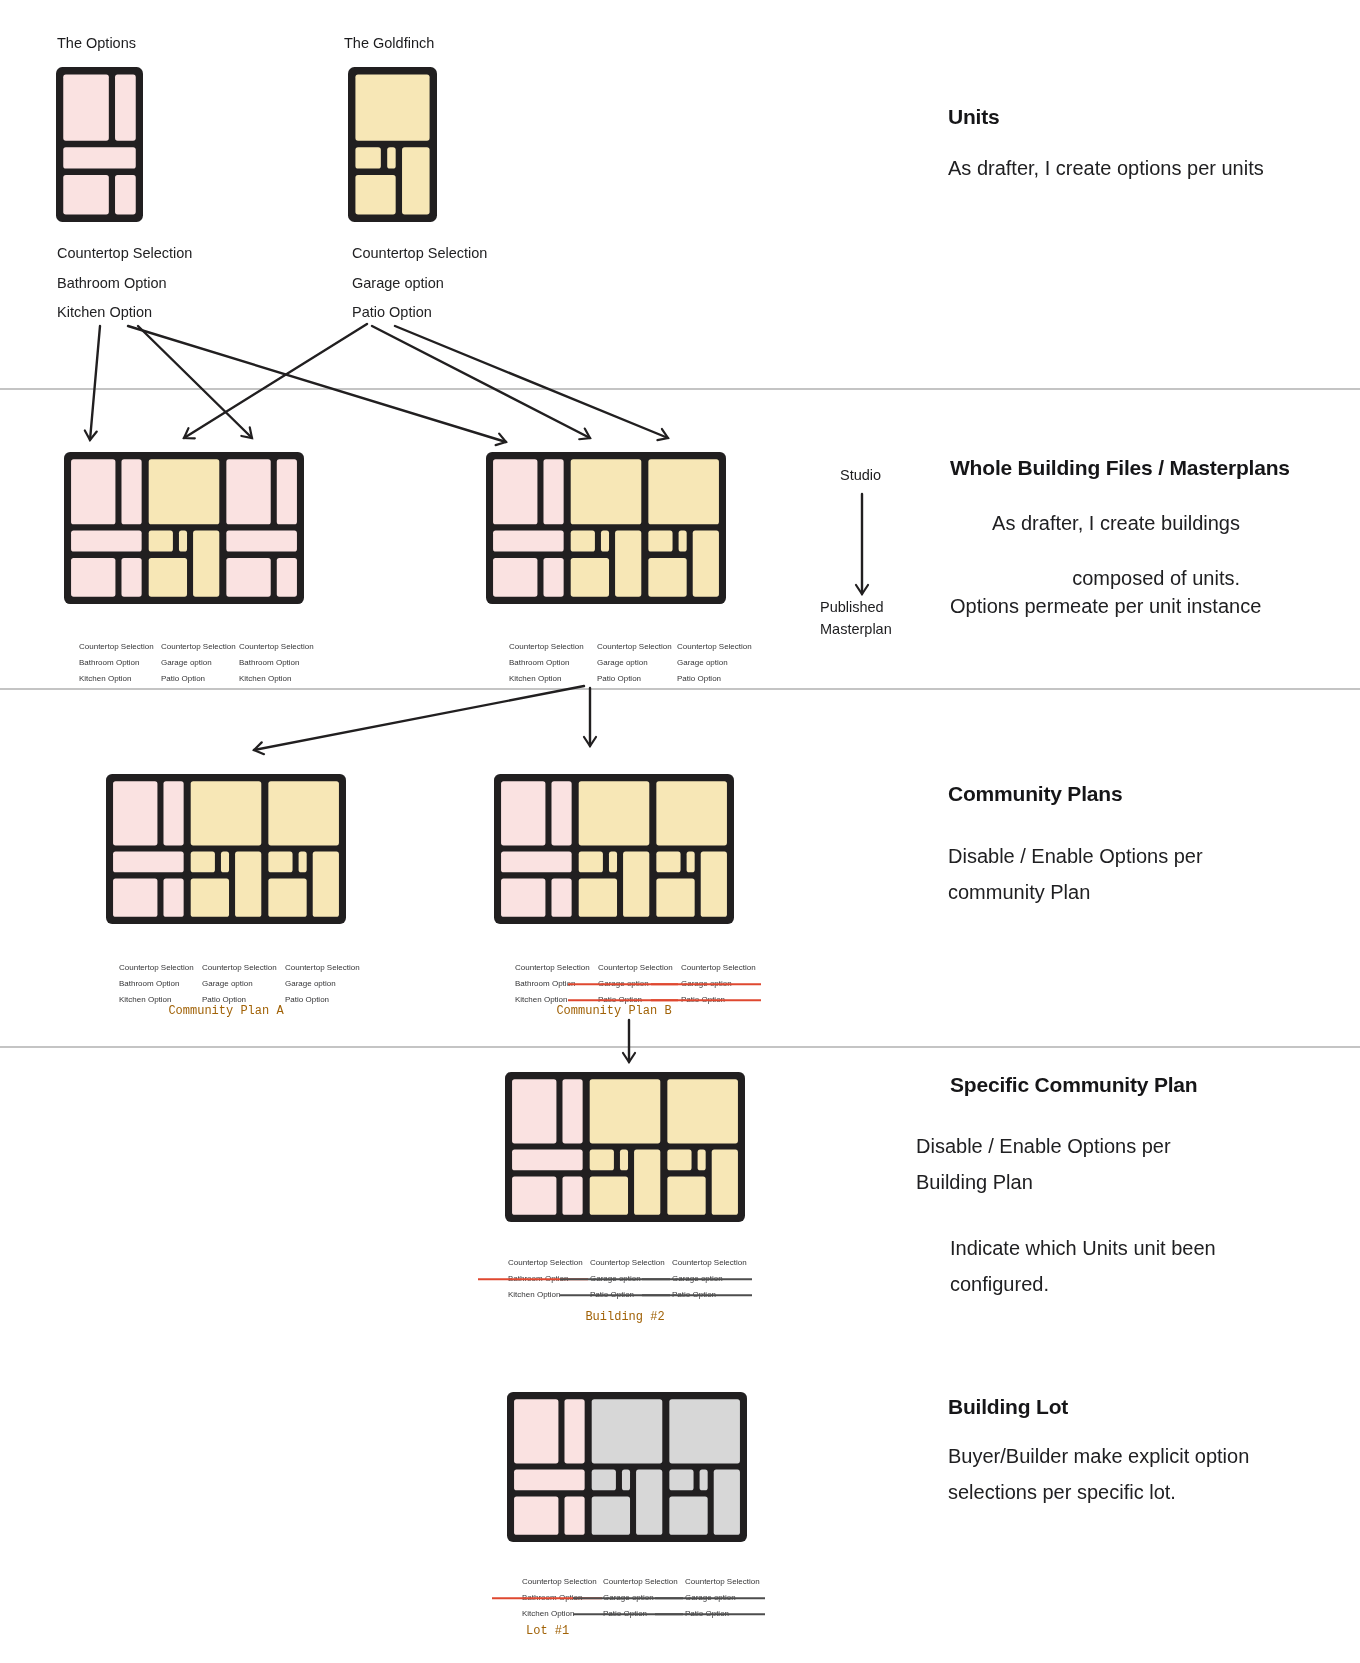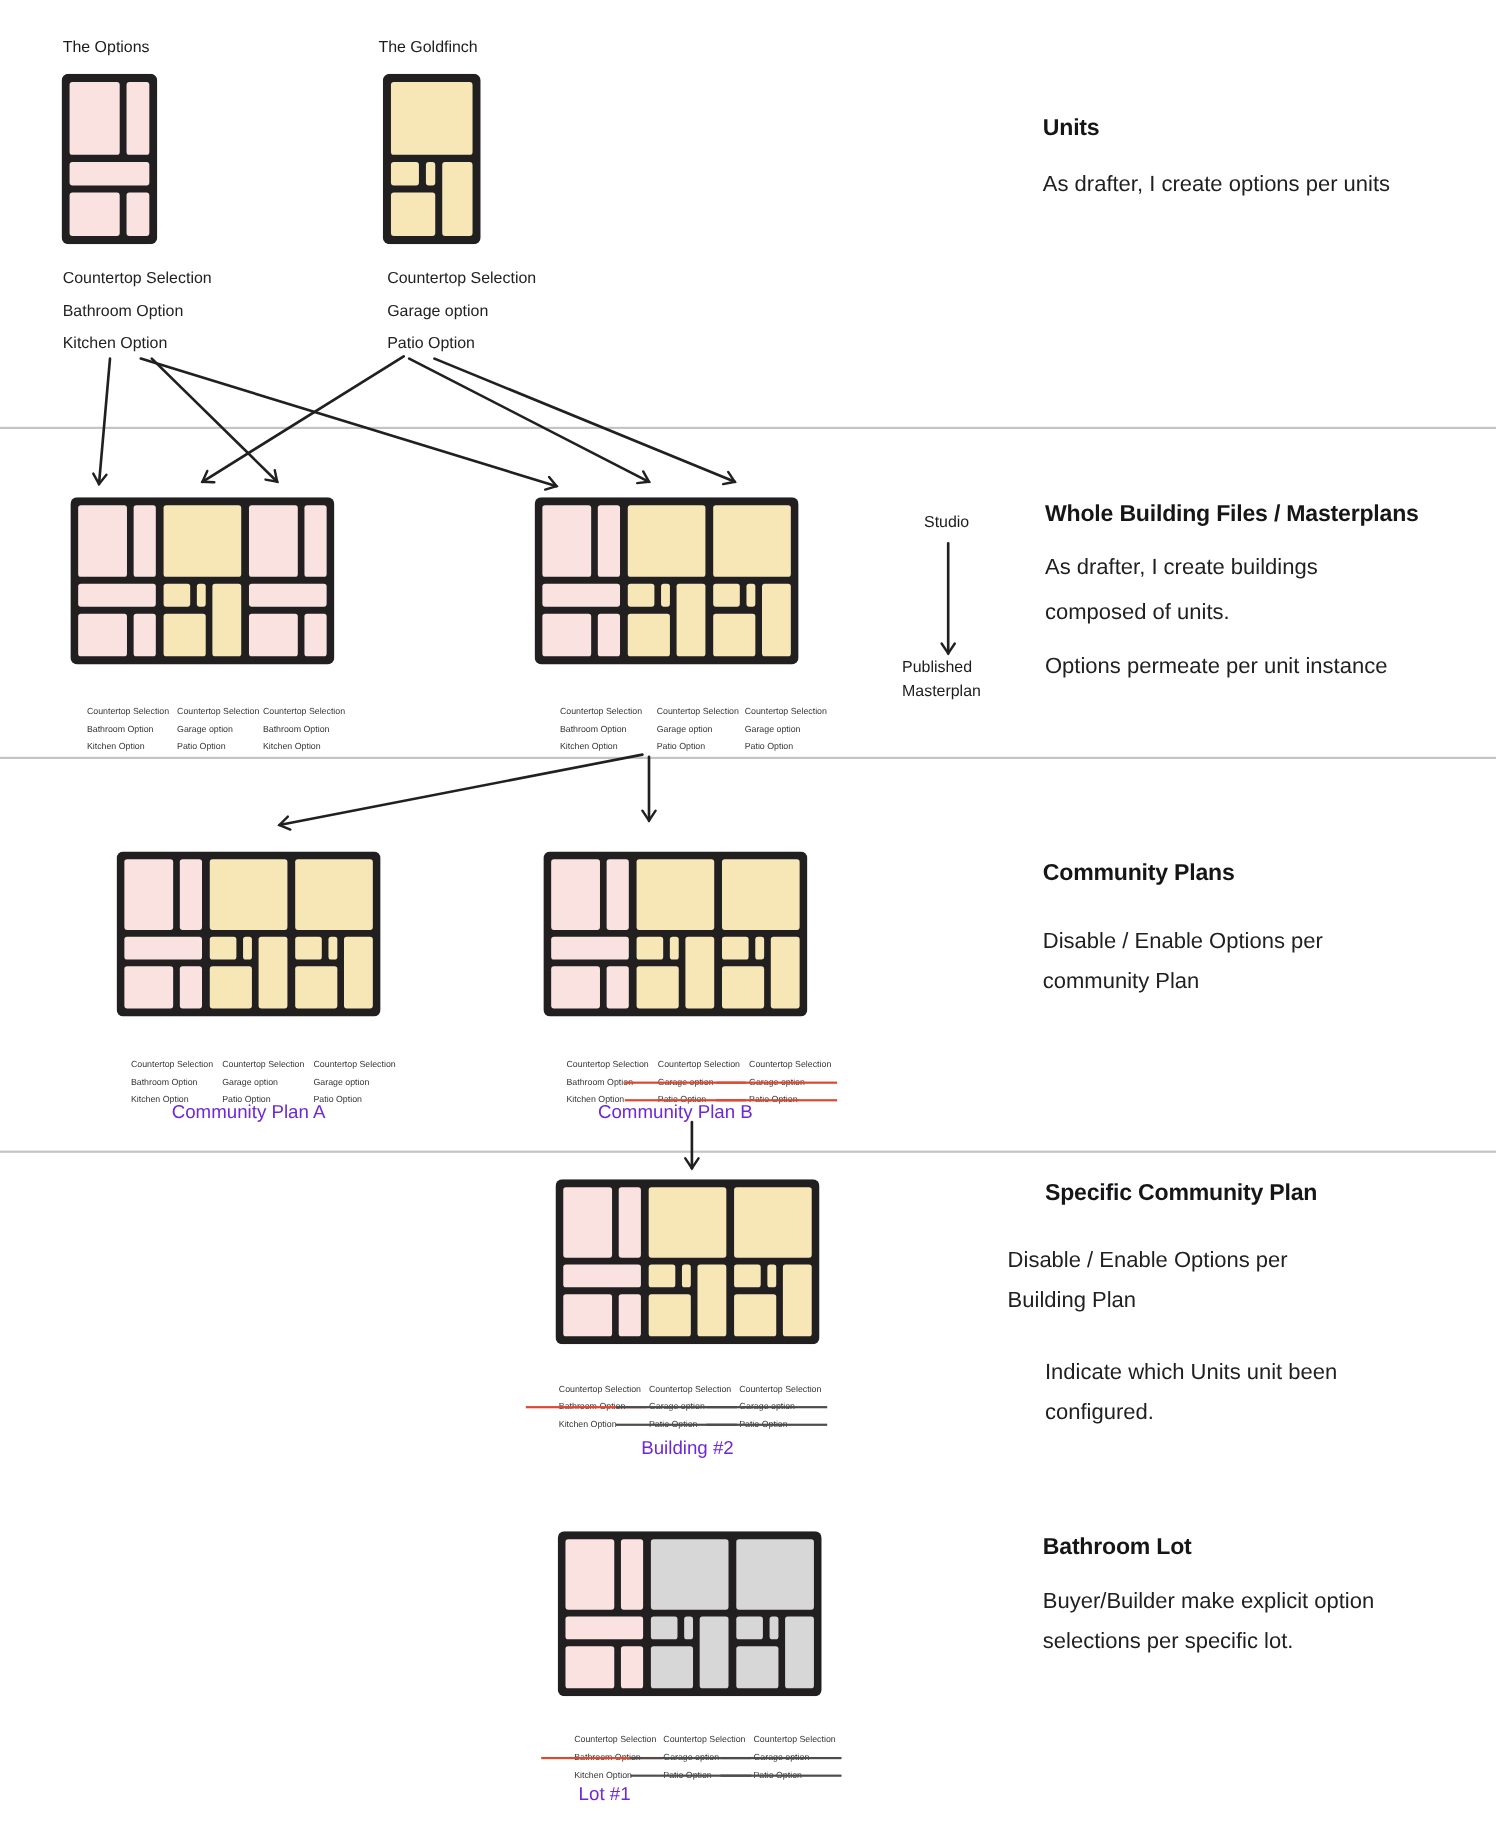--- a/index.html
+++ b/index.html
@@ -11,23 +11,23 @@
   .abs{position:absolute;}
   .sep{position:absolute;left:0;width:1360px;height:1.5px;background:#c4c4c4;}
   .overlay{position:absolute;left:0;top:0;pointer-events:none;}
   .card-label{font-size:14.5px;line-height:18px;color:#1c1c1e;}
   .unit-opts{font-size:14.5px;line-height:29.5px;color:#222224;}
   .unit-opts .opt{display:block;}
   .optcol{font-size:8px;line-height:16px;color:#353537;white-space:nowrap;}
   .optcol .opt{display:block;}
   .h1{font-size:21px;font-weight:700;letter-spacing:-0.2px;color:#161618;line-height:26px;}
   .body-text{font-size:20px;line-height:36px;color:#202022;}
-  .mp-body{line-height:41px;}
+  .mp-body{line-height:55px;text-align:right;}
   .flow-label{font-size:14.5px;line-height:22px;color:#1c1c1e;}
-  .plan-label{font-size:17px;color:#6d28d9;line-height:22px;}
+  .plan-label{font-size:12px;color:#a16207;line-height:22px;font-family:Liberation Mono, monospace;}
   .center{text-align:center;}
   .strike{position:relative;display:inline-block;}
   .strike::after{
     content:"";position:absolute;left:-30px;right:-5px;top:50%;height:1.5px;
     transform:translateY(-50%);
   }
   .strike-red::after{background:#df4830;}
   .strike-dark::after{background:#4d4d4d;}
   svg{display:block;}
 </style>
@@ -311,14 +311,14 @@
   <span class="opt strike strike-dark">Garage option</span>
   <span class="opt strike strike-dark">Patio Option</span>
 </div>
 <div class="abs optcol" style="left:685px;top:1574px">
   <span class="opt">Countertop Selection</span>
   <span class="opt strike strike-dark">Garage option</span>
   <span class="opt strike strike-dark">Patio Option</span>
 </div>
 <div class="abs plan-label" style="left:526px;top:1620px">Lot #1</div>
 
-<div class="abs h1" style="left:948px;top:1394px">Bathroom Lot</div>
+<div class="abs h1" style="left:948px;top:1394px">Building Lot</div>
 <div class="abs body-text" style="left:948px;top:1438px;max-width:350px">Buyer/Builder make explicit option selections per specific lot.</div>
 
 </body></html>

